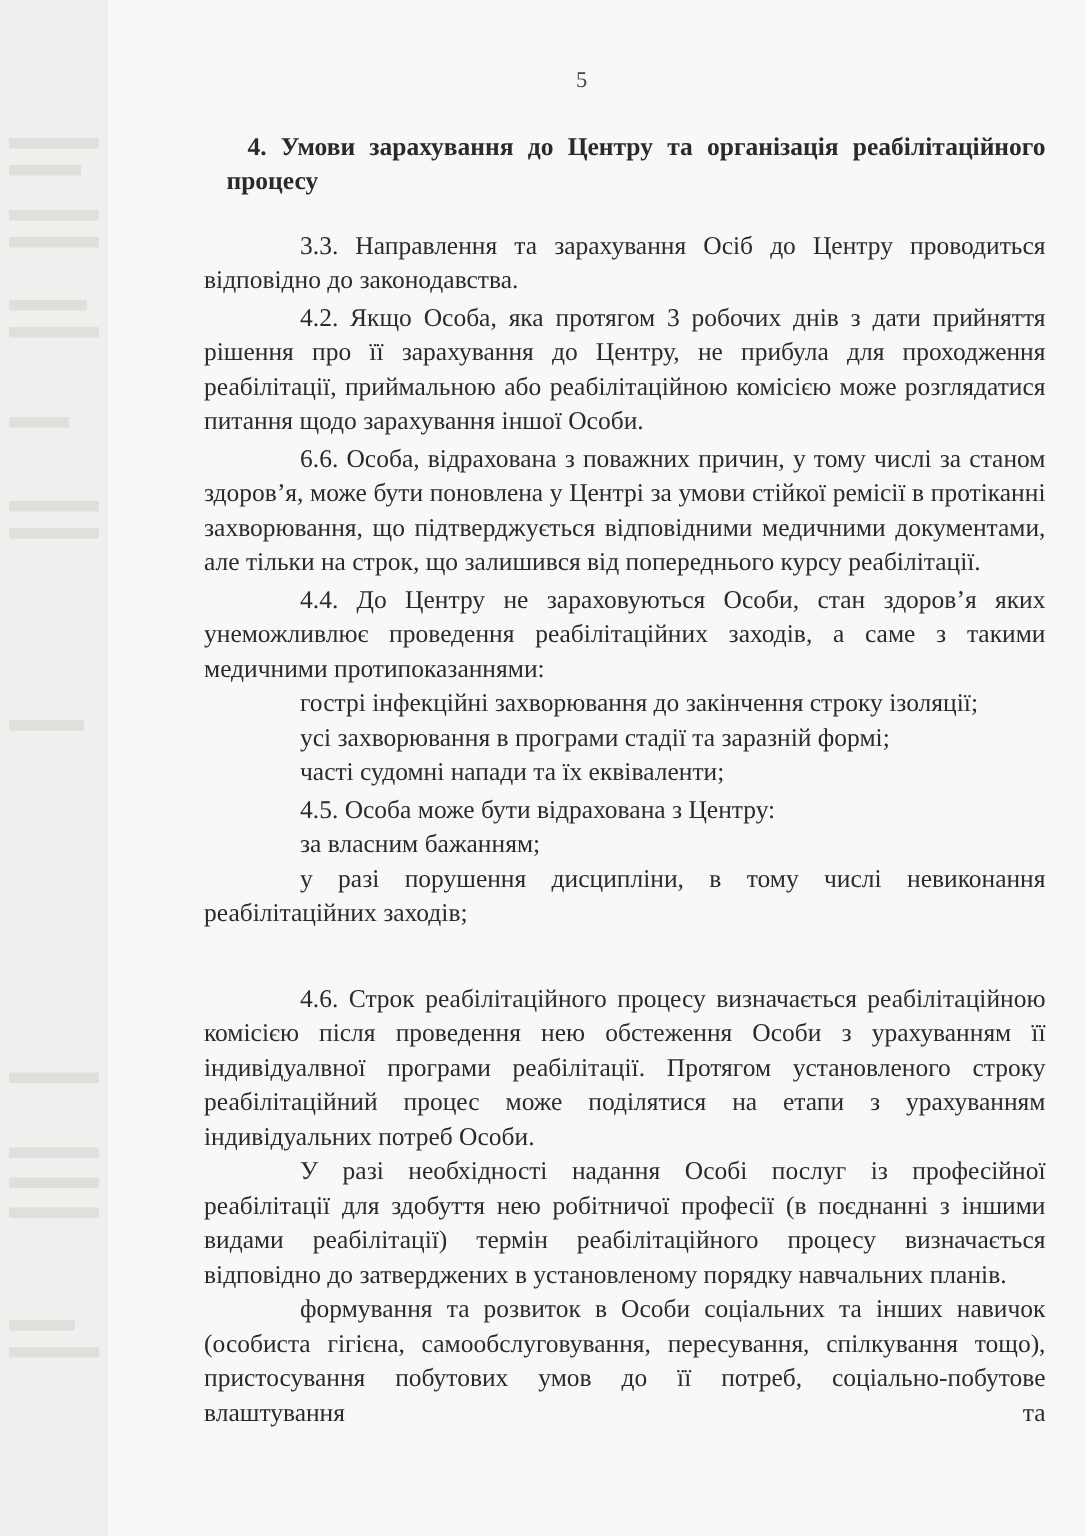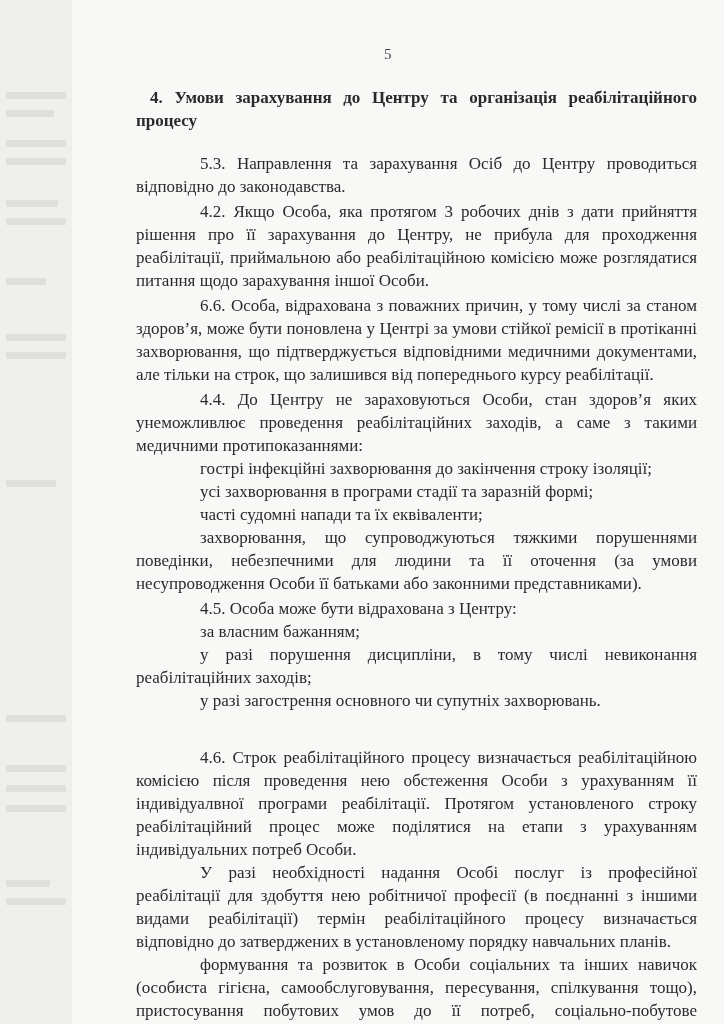--- a/index.html
+++ b/index.html
@@ -31,21 +31,21 @@
   }
   .page-number {
     position: absolute; left: 312px; top: 46px; font-size: 15px; color: #444;
   }
   .content {
     position: absolute; left: 64px; top: 86px; width: 561px;
     font-size: 17px; line-height: 23px;
   }
   .heading {
     font-weight: bold; text-align: justify; text-align-last: left;
-    margin: 0 0 20px 0; text-indent: 14px;
+    margin: 0 0 20px 15px; text-indent: 14px;
   }
   .heading .line1 { display: block; text-align: justify; text-align-last: justify; }
   p { margin: 0; text-align: justify; }
   .ind { text-indent: 64px; }
   .gap { margin-top: 2px; }
   .jl { text-align-last: justify; }
 </style>
 </head>
 <body>
 
@@ -72,34 +72,32 @@
 
 <div class="page">
   <div class="page-number">5</div>
 
   <div class="content">
     <div class="heading">
       <span class="line1">4. Умови зарахування до Центру та організація реабілітаційного</span>
       <span>процесу</span>
     </div>
 
-    <p class="ind">5.3. Направлення та зарахування Осіб до Центру проводиться відповідно до законодавства.</p>
+    <p class="ind">3.3. Направлення та зарахування Осіб до Центру проводиться відповідно до законодавства.</p>
 
     <p class="ind gap">4.2. Якщо Особа, яка протягом 3 робочих днів з дати прийняття рішення про її зарахування до Центру, не прибула для проходження реабілітації, приймальною або реабілітаційною комісією може розглядатися питання щодо зарахування іншої Особи.</p>
 
     <p class="ind gap">6.6. Особа, відрахована з поважних причин, у тому числі за станом здоров’я, може бути поновлена у Центрі за умови стійкої ремісії в протіканні захворювання, що підтверджується відповідними медичними документами, але тільки на строк, що залишився від попереднього курсу реабілітації.</p>
 
     <p class="ind gap">4.4. До Центру не зараховуються Особи, стан здоров’я яких унеможливлює проведення реабілітаційних заходів, а саме з такими медичними протипоказаннями:</p>
     <p class="ind">гострі інфекційні захворювання до закінчення строку ізоляції;</p>
     <p class="ind">усі захворювання в програми стадії та заразній формі;</p>
     <p class="ind">часті судомні напади та їх еквіваленти;</p>
-    <p class="ind">захворювання, що супроводжуються тяжкими порушеннями поведінки, небезпечними для людини та її оточення (за умови несупроводження Особи її батьками або законними представниками).</p>
 
     <p class="ind gap">4.5. Особа може бути відрахована з Центру:</p>
     <p class="ind">за власним бажанням;</p>
     <p class="ind">у разі порушення дисципліни, в тому числі невиконання реабілітаційних заходів;</p>
-    <p class="ind">у разі загострення основного чи супутніх захворювань.</p>
 
     <p class="ind gap" style="margin-top:34px">4.6. Строк реабілітаційного процесу визначається реабілітаційною комісією після проведення нею обстеження Особи з урахуванням її індивідуалвної програми реабілітації. Протягом установленого строку реабілітаційний процес може поділятися на етапи з урахуванням індивідуальних потреб Особи.</p>
     <p class="ind">У разі необхідності надання Особі послуг із професійної реабілітації для здобуття нею робітничої професії (в поєднанні з іншими видами реабілітації) термін реабілітаційного процесу визначається відповідно до затверджених в установленому порядку навчальних планів.</p>
     <p class="ind jl">формування та розвиток в Особи соціальних та інших навичок (особиста гігієна, самообслуговування, пересування, спілкування тощо), пристосування побутових умов до її потреб, соціально-побутове влаштування та</p>
   </div>
 </div>
 
 </body></html>

